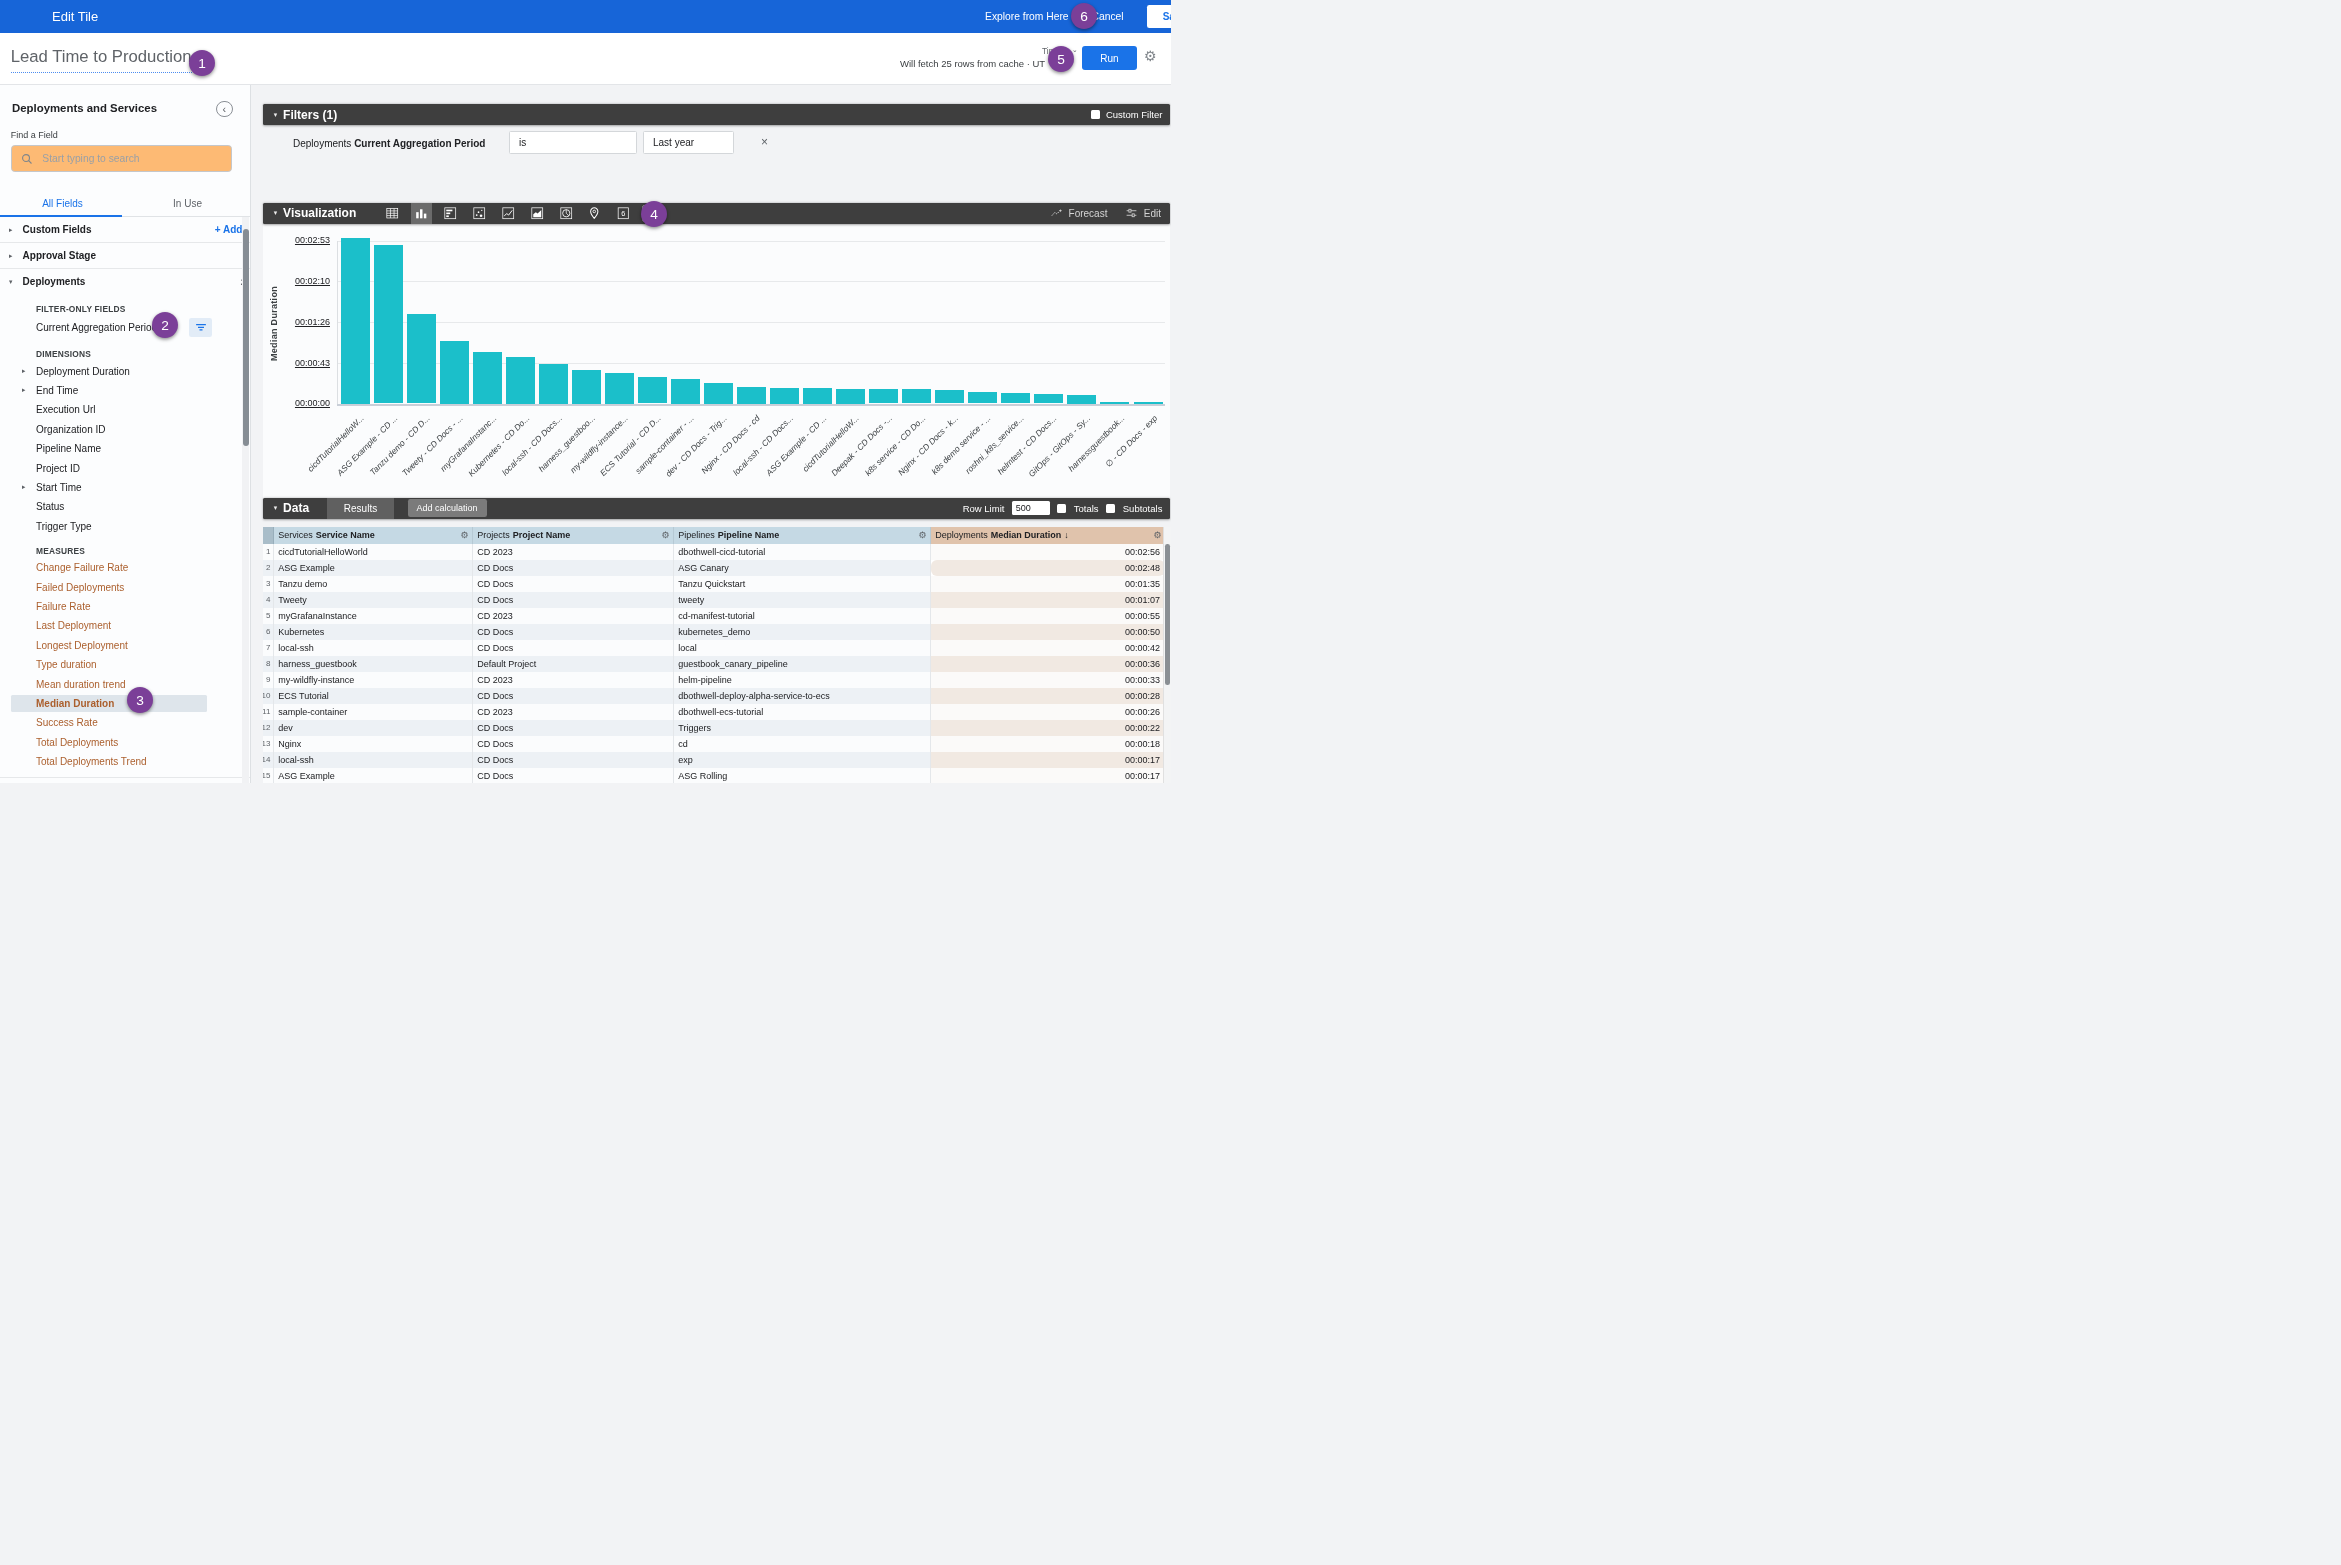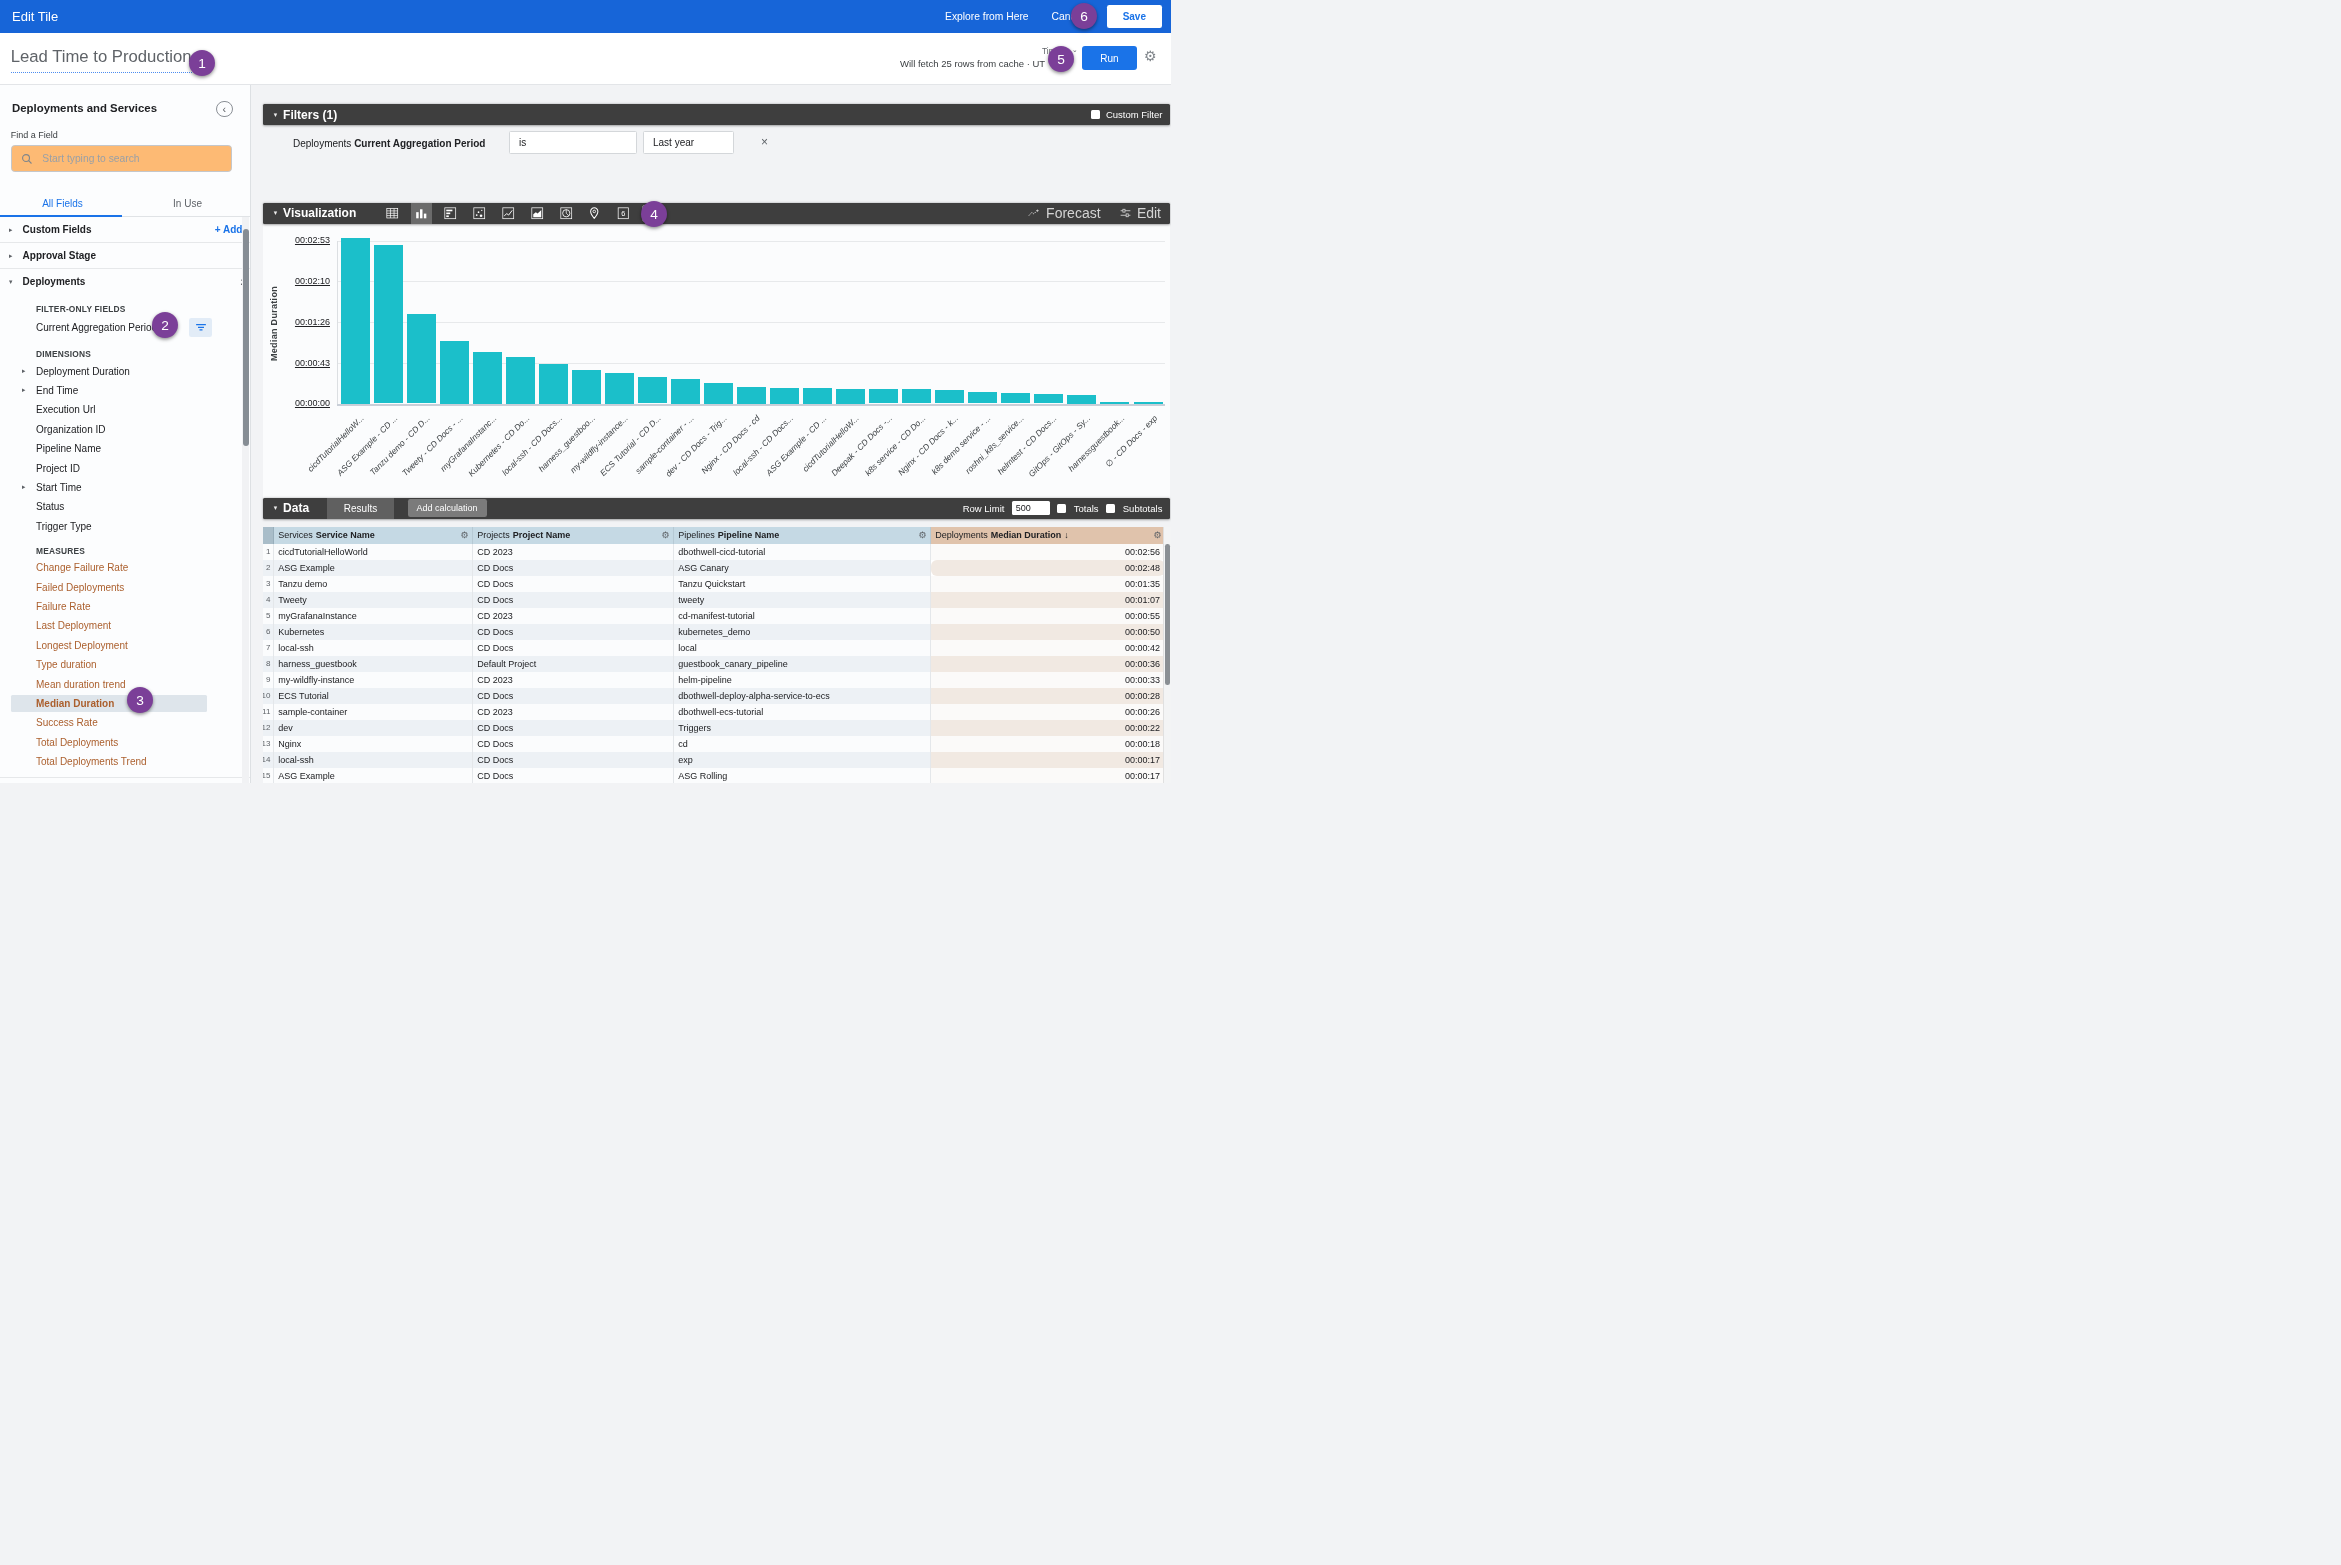--- a/index.html
+++ b/index.html
@@ -2,21 +2,21 @@
 <html style="font-size:12px"><head>
 <meta charset="utf-8">
 <title>Edit Tile</title>
 <style>
   html,body{margin:0;padding:0;}
   body{width:1171px;height:783px;position:relative;overflow:hidden;background:#f2f3f5;
        font-family:"Liberation Sans","DejaVu Sans",sans-serif;color:#202124;}
 
   
   .topbar{position:absolute;left:0;top:0;width:100%;height:33px;background:#1765d8;color:#fff;
-          display:flex;align-items:center;z-index:5;}
+          display:flex;align-items:center;z-index:5;padding-left:40px;}
   .topbar-title{margin-left:12px;font-size:13px;}
   .topbar-right{margin-left:auto;display:flex;align-items:center;gap:23px;margin-right:9px;}
   .topbar-link{font-size:10.3px;color:#fff;cursor:pointer;white-space:nowrap;}
   .save-btn{background:#fff;color:#1a73e8;font-size:10px;font-weight:bold;padding:6px 16px;
             border-radius:2.3px;cursor:pointer;}
 
   
   .titlebar{position:absolute;left:0;top:33px;width:100%;height:51px;background:#fff;
             border-bottom:0.8px solid #e3e5e8;z-index:4;}
   .page-title{position:absolute;left:10.7px;top:13.7px;font-size:16.7px;color:#5f6368;
@@ -87,21 +87,21 @@
   .op-box{position:absolute;left:246px;top:3px;width:128px;height:23px;background:#fff;border:0.8px solid #d4d7da;
           border-radius:1.5px;font-size:10px;color:#202124;line-height:21px;padding-left:9px;box-sizing:border-box;cursor:pointer;}
   .val-box{left:380px;width:91px;}
   .remove-x{position:absolute;left:498px;top:6.8px;font-size:12px;color:#5f6368;cursor:pointer;}
 
   
   .viz-icons{display:flex;align-items:center;margin-left:26px;gap:8.4px;}
   .viz-icon{width:20.5px;height:20.5px;display:flex;align-items:center;justify-content:center;cursor:pointer;}
   .viz-icon.selected{background:#6b6b6b;}
   .viz-icon.more{border:0.8px solid #9a9a9a;border-radius:2.3px;height:14.5px;width:19px;}
-  .viz-right{margin-left:auto;display:flex;gap:18px;margin-right:9px;align-items:center;color:#d4d4d4;font-size:14px;}
+  .viz-right{margin-left:auto;display:flex;gap:18px;margin-right:9px;align-items:center;color:#d4d4d4;font-size:10px;}
   .vr-item{display:flex;align-items:center;gap:5.3px;cursor:pointer;}
 
   
   .chart{position:absolute;left:263px;top:224px;width:907px;height:274px;background:#fbfcfd;z-index:1;}
   .gridline{position:absolute;left:74px;right:4.6px;height:0.8px;background:#e7e9eb;}
   .gridline.base{height:1.5px;background:#c9cfd8;}
   .vaxis{position:absolute;left:74px;top:16.7px;width:0.8px;height:163px;background:#dcdfe2;}
   .ytick{position:absolute;left:0;width:67px;text-align:right;font-size:9px;color:#202124;text-decoration:underline;}
   .y-title{position:absolute;left:6px;top:137px;transform:rotate(-90deg);transform-origin:0 0;
            font-size:9px;font-weight:bold;color:#3c4043;white-space:nowrap;letter-spacing:0.3px;}

